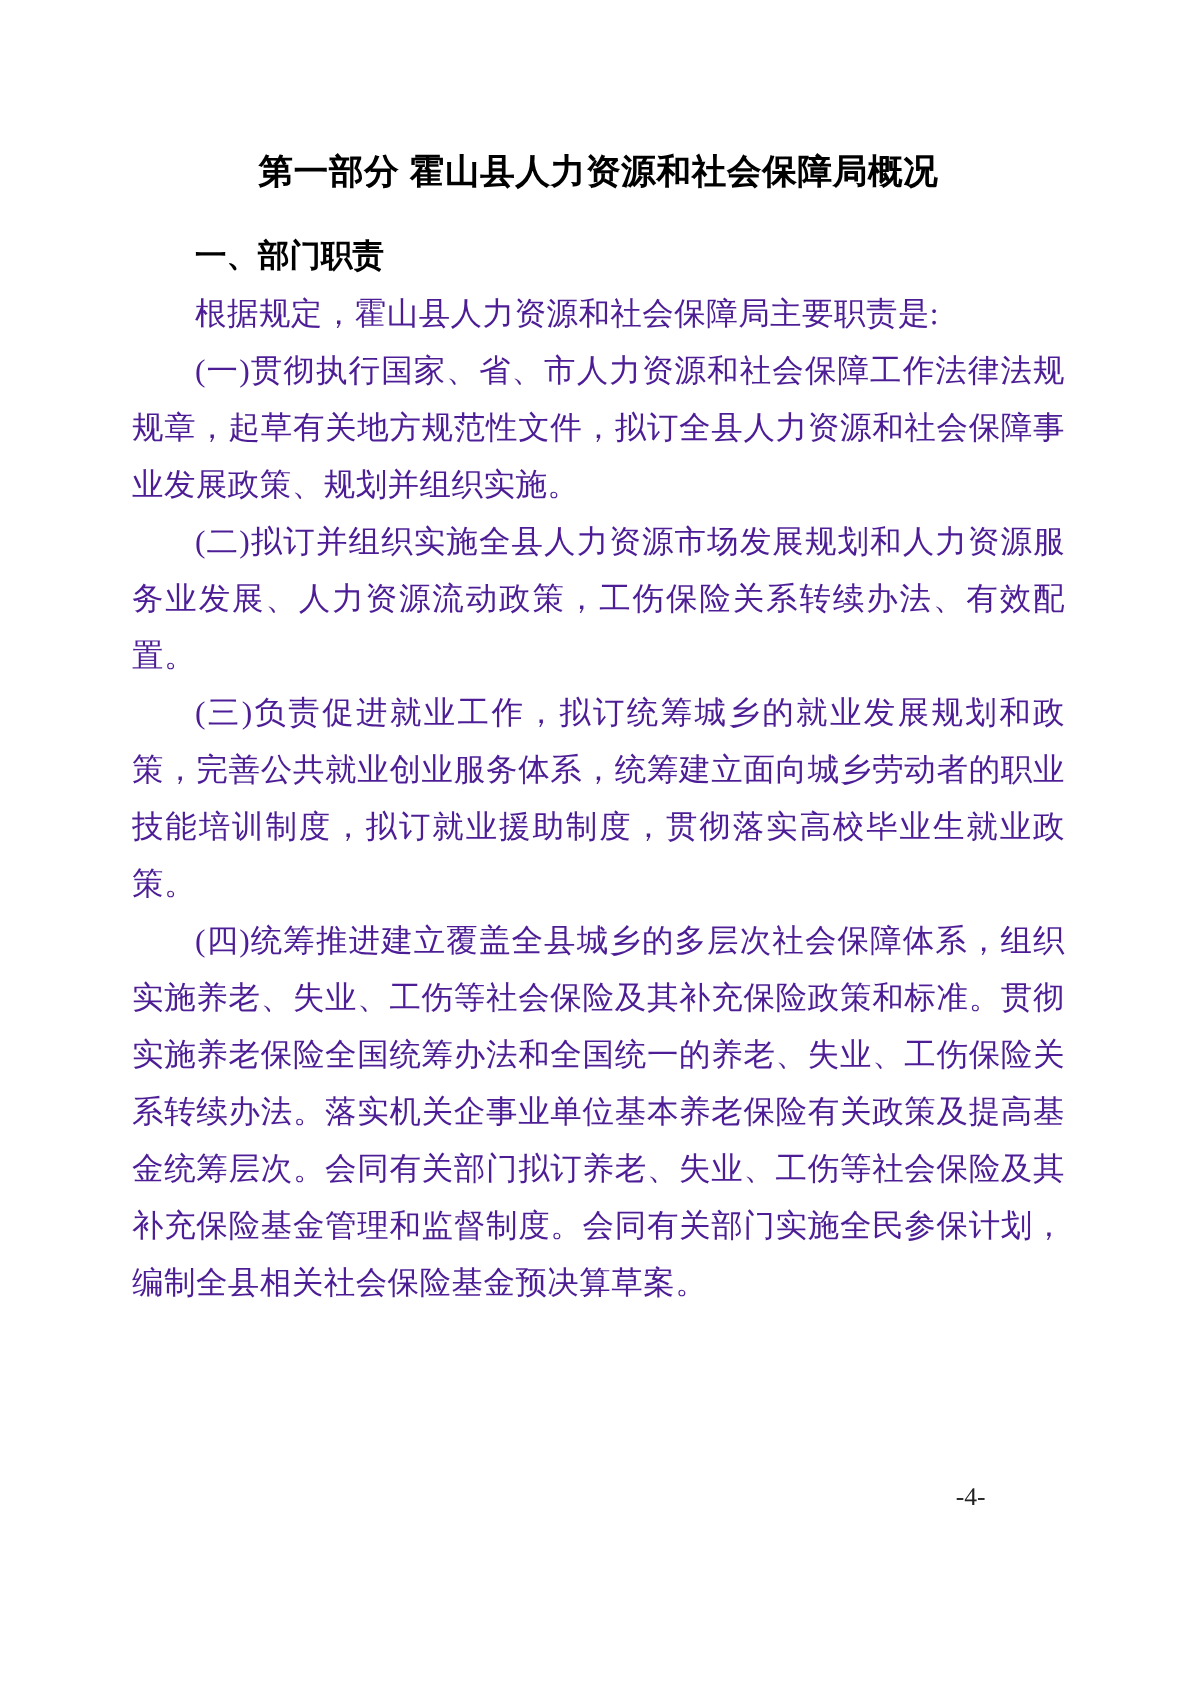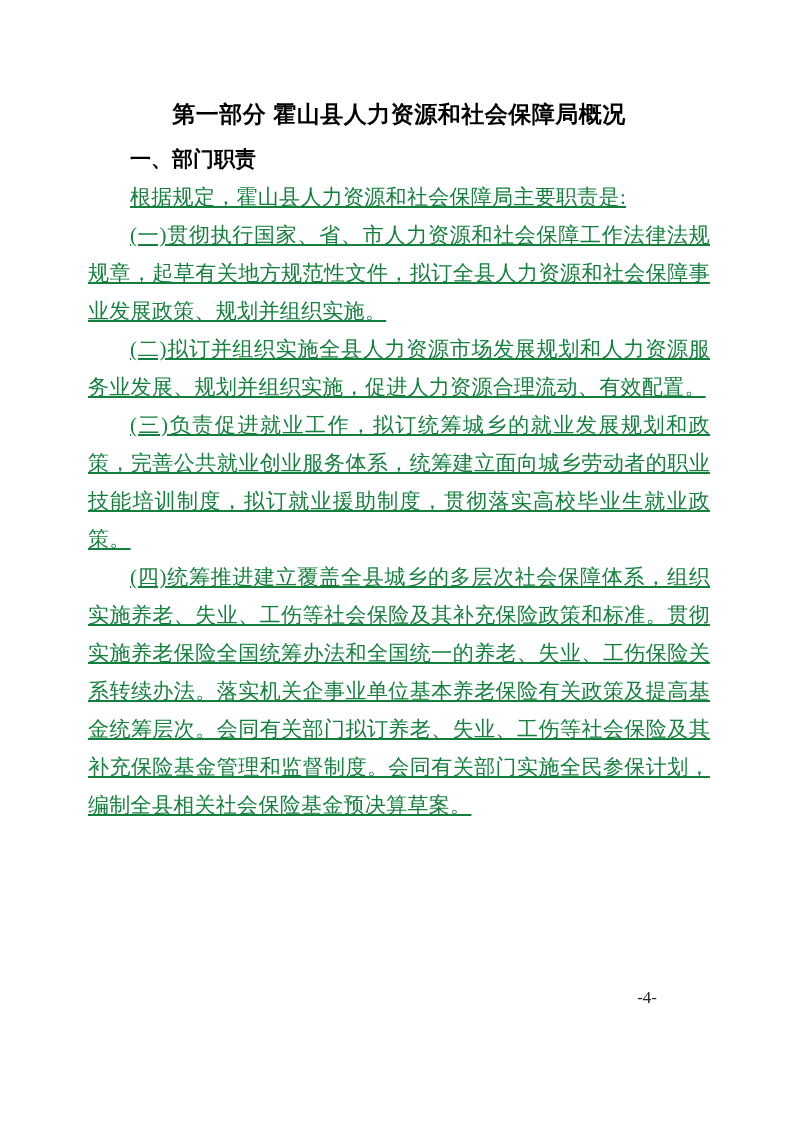--- a/index.html
+++ b/index.html
@@ -33,33 +33,32 @@
     text-align: center;
     color: #000000;
     letter-spacing: 0.5px;
   }
 
   .section-heading {
     font-family: "Liberation Sans", sans-serif;
     font-weight: bold;
     font-size: 21px;
     line-height: 38px;
-    margin-top: 9px;
+    margin-top: 21px;
     text-indent: 2em;
     color: #000000;
   }
 
   .body-text p {
     font-size: 21px;
     line-height: 38px;
     text-indent: 2em;
     text-align: justify;
-    color: #15803d;
+    color: #4c1d95;
     letter-spacing: 0.3px;
-    text-decoration: underline;
   }
 
   .page-number {
     position: absolute;
     top: 988px;
     right: 78px;
     font-size: 17px;
     line-height: 20px;
     color: #222222;
     font-family: "Liberation Serif", serif;
@@ -71,21 +70,21 @@
 <div class="page">
   <div class="content">
 
     <h1 class="doc-title">第一部分 霍山县人力资源和社会保障局概况</h1>
 
     <h2 class="section-heading">一、部门职责</h2>
 
     <div class="body-text">
       <p>根据规定，霍山县人力资源和社会保障局主要职责是:</p>
       <p>(一)贯彻执行国家、省、市人力资源和社会保障工作法律法规规章，起草有关地方规范性文件，拟订全县人力资源和社会保障事业发展政策、规划并组织实施。</p>
-      <p>(二)拟订并组织实施全县人力资源市场发展规划和人力资源服务业发展、规划并组织实施，促进人力资源合理流动、有效配置。</p>
+      <p>(二)拟订并组织实施全县人力资源市场发展规划和人力资源服务业发展、人力资源流动政策，工伤保险关系转续办法、有效配置。</p>
       <p>(三)负责促进就业工作，拟订统筹城乡的就业发展规划和政策，完善公共就业创业服务体系，统筹建立面向城乡劳动者的职业技能培训制度，拟订就业援助制度，贯彻落实高校毕业生就业政策。</p>
       <p>(四)统筹推进建立覆盖全县城乡的多层次社会保障体系，组织实施养老、失业、工伤等社会保险及其补充保险政策和标准。贯彻实施养老保险全国统筹办法和全国统一的养老、失业、工伤保险关系转续办法。落实机关企事业单位基本养老保险有关政策及提高基金统筹层次。会同有关部门拟订养老、失业、工伤等社会保险及其补充保险基金管理和监督制度。会同有关部门实施全民参保计划，编制全县相关社会保险基金预决算草案。</p>
     </div>
 
   </div>
 
   <div class="page-number">-4-</div>
 </div>
 
 </body></html>

